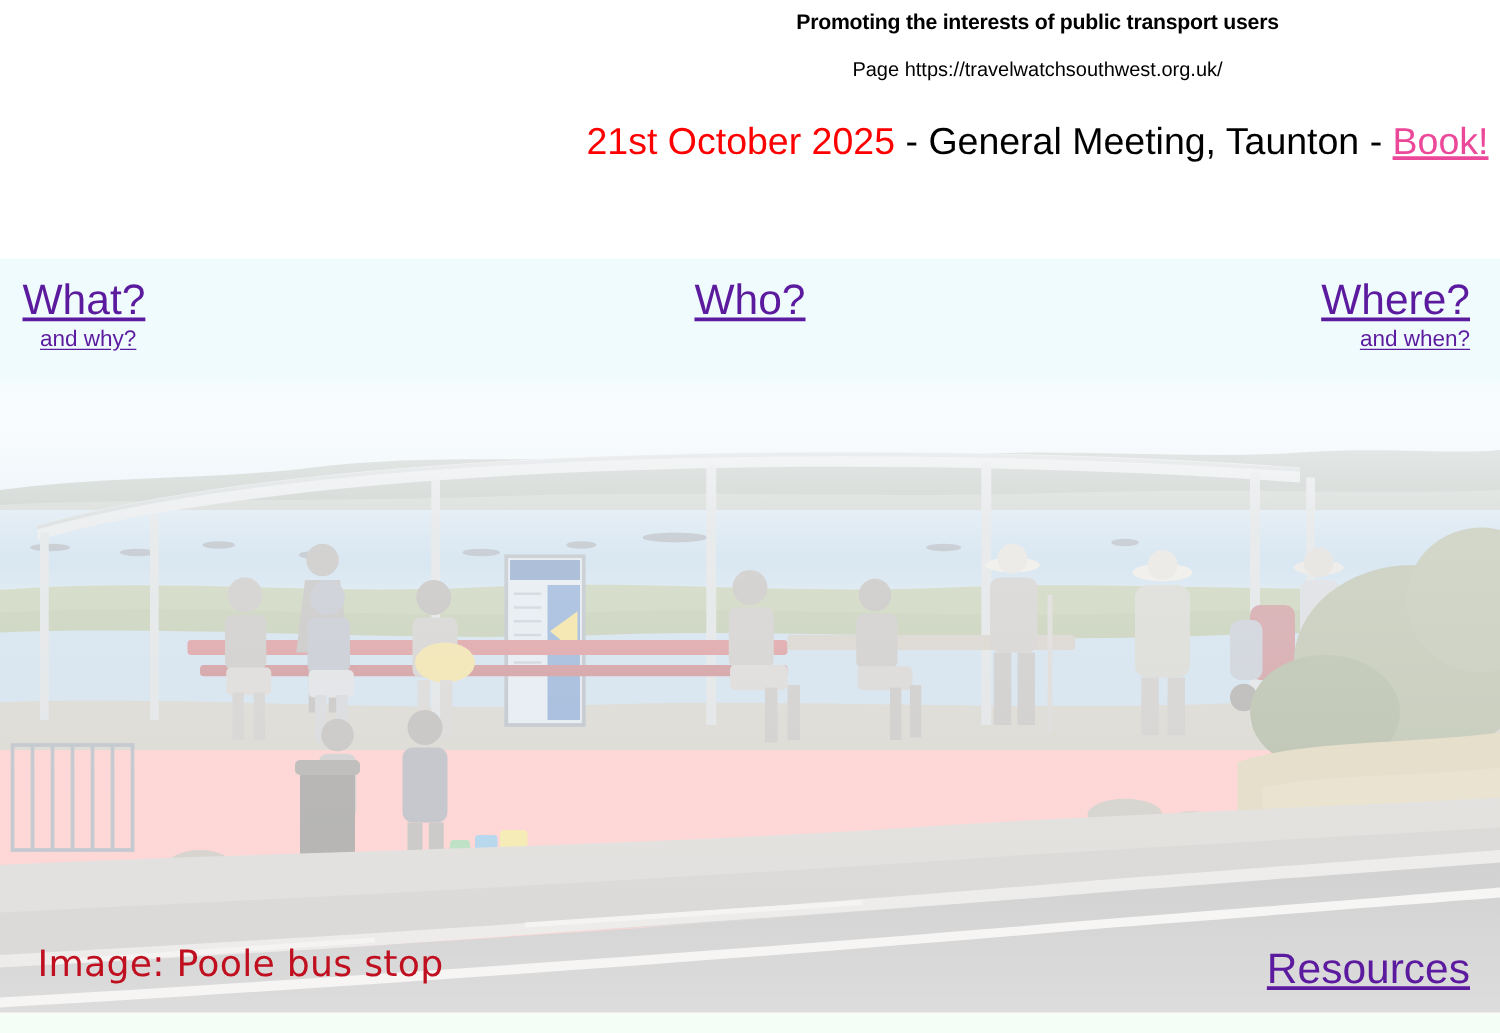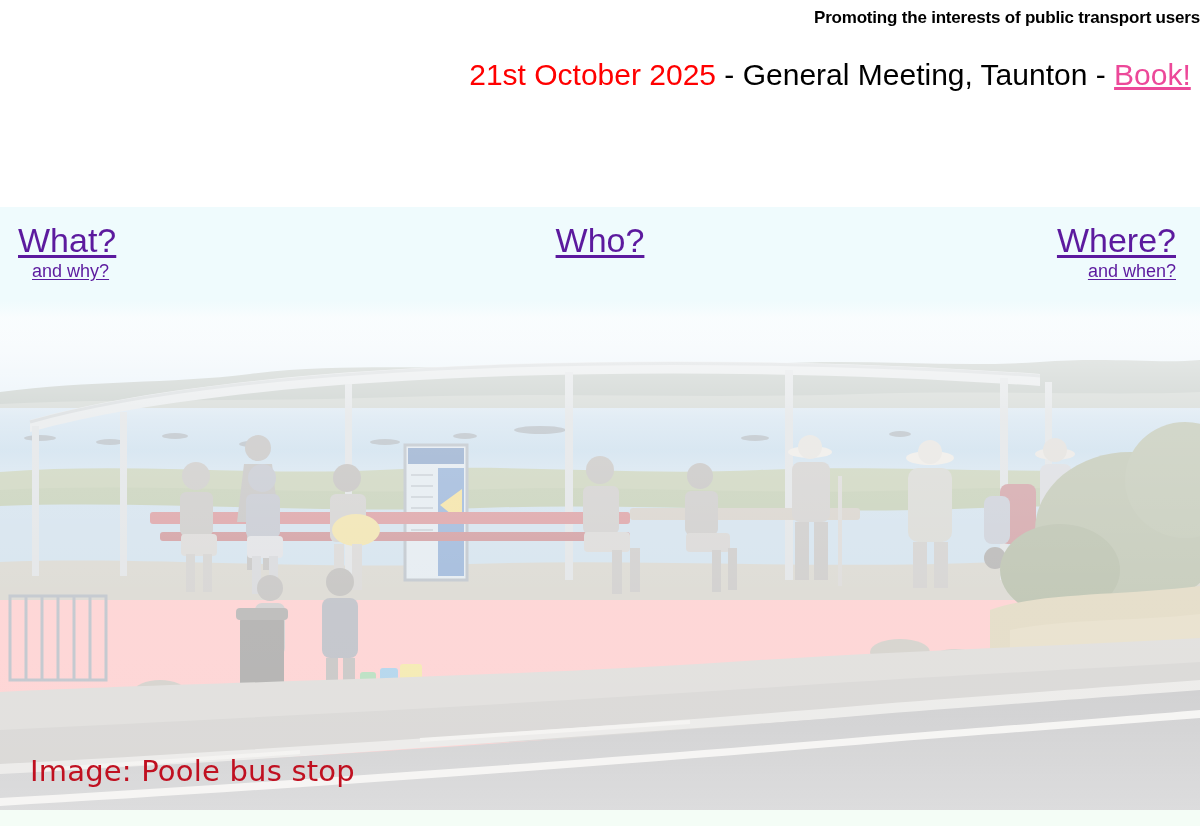--- a/index.html
+++ b/index.html
@@ -50,21 +50,20 @@
     text-align: center;
   }
   .tagline {
     margin: 0;
     padding-top: 7px;
     font-size: 17px;
     font-weight: bold;
     color: #000000;
     letter-spacing: -0.2px;
     line-height: 1.3;
-    text-align: right;
   }
   .page-url {
     margin: 0;
     padding-top: 18px;
     font-size: 16px;
     font-weight: normal;
     color: #000000;
     line-height: 1.3;
   }
   .event-line {
@@ -189,20 +188,21 @@
 </head>
 <body>
 
 <div id="page">
 
   <div class="header">
 
 
     <div class="header-text">
       <p class="tagline">Promoting the interests of public transport users</p>
+      <p class="page-url">Page https://travelwatchsouthwest.org.uk/</p>
       <p class="event-line"><span class="event-date">21st October 2025</span><span> - </span><span>General Meeting, Taunton</span><span> - </span><span class="event-book">Book!</span></p>
     </div>
   </div>
 
   <div class="navband">
 
     <div class="nav-col left">
       <span class="nav-main">What?</span>
       <span class="nav-sub">and why?</span>
     </div>
@@ -438,17 +438,18 @@
 
         <path d="M0,498 C280,482 620,458 900,434 C1030,424 1130,416 1200,410 L1200,418 C1120,424 1020,432 890,442 C610,466 280,490 0,506 Z" fill="#eceae6"></path>
         <path d="M40,470 L300,452" stroke="#e8e6e2" stroke-width="4" fill="none"></path>
         <path d="M420,440 L690,422" stroke="#e8e6e2" stroke-width="4" fill="none"></path>
       </svg>
       <div class="photo-fade"></div>
     </div>
 
     <div class="photo-caption">Image: Poole bus stop</div>
 
+    <span class="resources-link">Resources</span>
   </div>
 
   <div class="footer-strip"></div>
 
 </div>
 
 </body></html>

